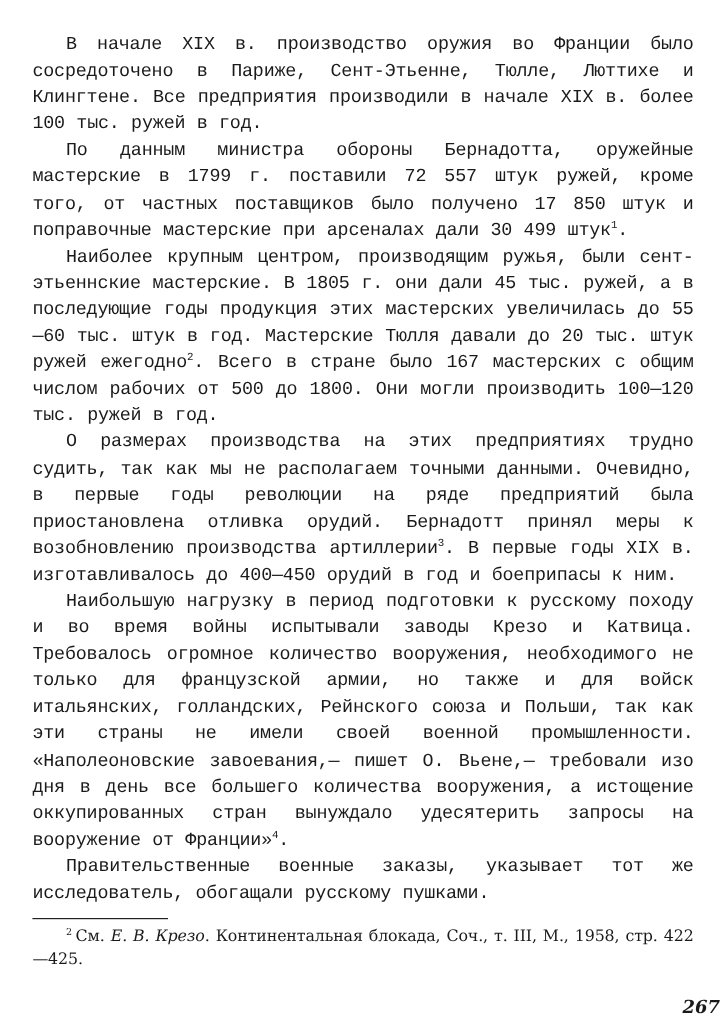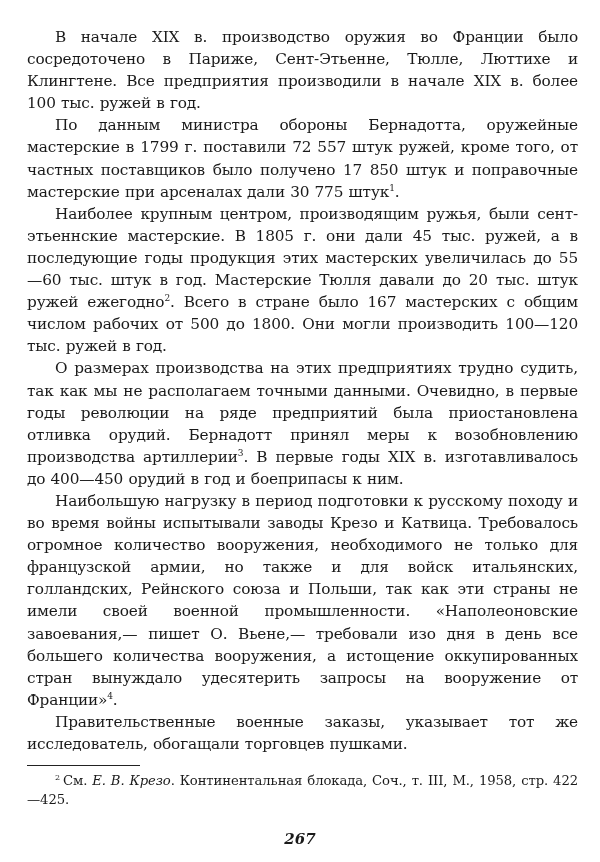--- a/index.html
+++ b/index.html
@@ -1,38 +1,38 @@
 <!DOCTYPE html>
 <html><head>
 <meta charset="utf-8">
 <style>
   html, body { margin: 0; padding: 0; background: #ffffff; }
   body { width: 600px; height: 862px; position: relative; overflow: hidden; color: #1a1a1a; }
   .page { position: absolute; left: 27px; top: 26px; width: 551px; font-family: "DejaVu Serif", "Liberation Serif", serif; }
-  .body-text { font-size: 15.3px; line-height: 22.1px; text-align: justify; letter-spacing: -0.15px; word-spacing: 0.5px; }
+  .body-text { font-size: 15.3px; line-height: 22.1px; text-align: justify; letter-spacing: -0.15px; word-spacing: 0.5px; font-family: Liberation Mono, monospace; }
   .para { margin: 0; text-indent: 28px; }
   sup { font-size: 9px; line-height: 0; vertical-align: 6px; }
   .rule { width: 113px; height: 0; border-top: 1px solid #222; margin-top: 10px; margin-bottom: 6px; }
   .footnotes { font-size: 13.2px; line-height: 18.5px; text-align: justify; letter-spacing: -0.1px; }
   .fn { margin: 0; text-indent: 28px; }
   .fn sup { font-size: 8px; vertical-align: 5px; margin-right: 3px; }
   .it { font-style: italic; }
-  .page-number { position: absolute; left: 0; width: 600px; top: 830px; text-align: center; font-family: "DejaVu Serif", "Liberation Serif", serif; font-weight: bold; font-style: italic; font-size: 15px; }
+  .page-number { position: absolute; left: 0; width: 600px; top: 830px; text-align: right; font-family: "DejaVu Serif", "Liberation Serif", serif; font-weight: bold; font-style: italic; font-size: 15px; }
 </style>
 </head>
 <body>
 
 <div class="page">
   <div class="body-text">
     <p class="para"><span>В начале XIX в. производство оружия во Франции было сосредоточено в Париже, Сент-Этьенне, Тюлле, Люттихе и Клингтене. Все предприятия производили в начале XIX в. более 100 тыс. ружей в год.</span></p>
-    <p class="para"><span>По данным министра обороны Бернадотта, оружейные мастерские в 1799 г. поставили 72 557 штук ружей, кроме того, от частных поставщиков было получено 17 850 штук и поправочные мастерские при арсеналах дали 30 775 штук</span><sup>1</sup><span>.</span></p>
+    <p class="para"><span>По данным министра обороны Бернадотта, оружейные мастерские в 1799 г. поставили 72 557 штук ружей, кроме того, от частных поставщиков было получено 17 850 штук и поправочные мастерские при арсеналах дали 30 499 штук</span><sup>1</sup><span>.</span></p>
     <p class="para"><span>Наиболее крупным центром, производящим ружья, были сент-этьеннские мастерские. В 1805 г. они дали 45 тыс. ружей, а в последующие годы продукция этих мастерских увеличилась до 55—60 тыс. штук в год. Мастерские Тюлля давали до 20 тыс. штук ружей ежегодно</span><sup>2</sup><span>. Всего в стране было 167 мастерских с общим числом рабочих от 500 до 1800. Они могли производить 100—120 тыс. ружей в год.</span></p>
     <p class="para"><span>О размерах производства на этих предприятиях трудно судить, так как мы не располагаем точными данными. Очевидно, в первые годы революции на ряде предприятий была приостановлена отливка орудий. Бернадотт принял меры к возобновлению производства артиллерии</span><sup>3</sup><span>. В первые годы XIX в. изготавливалось до 400—450 орудий в год и боеприпасы к ним.</span></p>
     <p class="para"><span>Наибольшую нагрузку в период подготовки к русскому походу и во время войны испытывали заводы Крезо и Катвица. Требовалось огромное количество вооружения, необходимого не только для французской армии, но также и для войск итальянских, голландских, Рейнского союза и Польши, так как эти страны не имели своей военной промышленности. «Наполеоновские завоевания,— пишет О. Вьене,— требовали изо дня в день все большего количества вооружения, а истощение оккупированных стран вынуждало удесятерить запросы на вооружение от Франции»</span><sup>4</sup><span>.</span></p>
-    <p class="para"><span>Правительственные военные заказы, указывает тот же исследователь, обогащали торговцев пушками.</span></p>
+    <p class="para"><span>Правительственные военные заказы, указывает тот же исследователь, обогащали русскому пушками.</span></p>
   </div>
 
   <div class="rule"></div>
 
   <div class="footnotes">
     <p class="fn"><sup>2</sup><span>См. </span><span class="it">Е. В. Крезо</span><span>. Континентальная блокада, Соч., т. III, М., 1958, стр. 422—425.</span></p>
 
   </div>
 </div>
 

